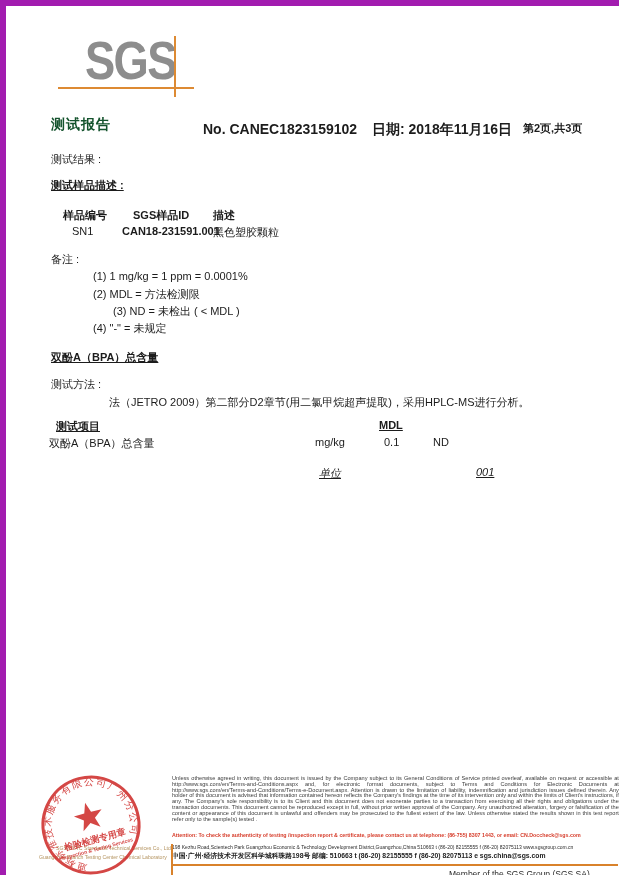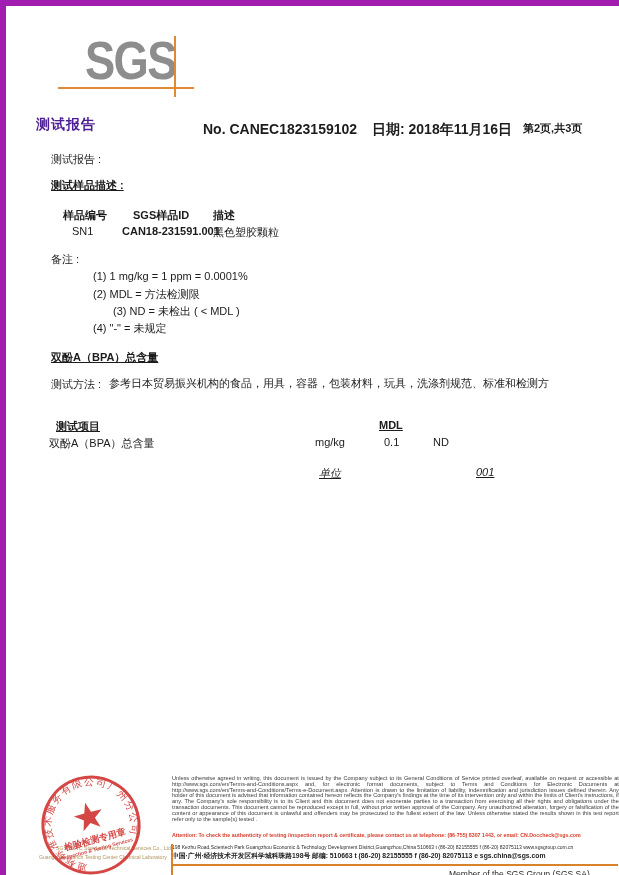--- a/index.html
+++ b/index.html
@@ -7,21 +7,21 @@
   .page{position:relative;width:617px;height:873px;background:#fff;border:6px solid #a21caf;overflow:hidden;}
   .abs{position:absolute;white-space:nowrap;}
 
   
   .logo-text{left:79px;top:27px;font-size:54px;line-height:54px;font-weight:bold;color:#8d8d8d;
              letter-spacing:-2px;transform:scaleX(0.84);transform-origin:0 0;}
   .logo-hline{left:52px;top:81px;width:136px;height:2px;background:#dd8a33;}
   .logo-vline{left:168px;top:30px;width:2px;height:61px;background:#dd8a33;}
 
   
-  .doc-title{left:30px;top:110px;font-size:14px;font-weight:bold;letter-spacing:1px;color:#4c1d95;}
+  .doc-title{left:45px;top:110px;font-size:14px;font-weight:bold;letter-spacing:1px;color:#14532d;}
   .report-no{left:197px;top:115px;font-size:14px;font-weight:bold;color:#1c1c1c;}
   .date-label{left:366px;top:115px;font-size:14px;font-weight:bold;color:#1c1c1c;}
   .page-info{left:517px;top:115px;font-size:11px;font-weight:bold;color:#1c1c1c;}
 
   .body-text{font-size:11px;color:#1c1c1c;}
   .bold{font-weight:bold;}
   .ul{text-decoration:underline;}
   .it{font-style:italic;margin-top:47px;}
 
   .test-result-label{left:45px;top:146px;}
@@ -68,40 +68,40 @@
 
   <div class="abs logo-text">SGS</div>
   <div class="abs logo-hline"></div>
   <div class="abs logo-vline"></div>
 
   <div class="abs doc-title">测试报告</div>
   <div class="abs report-no">No. CANEC1823159102</div>
   <div class="abs date-label">日期: 2018年11月16日</div>
   <div class="abs page-info">第2页,共3页</div>
 
-  <div class="abs body-text test-result-label">测试报告 :</div>
+  <div class="abs body-text test-result-label">测试结果 :</div>
   <div class="abs body-text bold ul sample-desc-heading">测试样品描述 :</div>
 
   <div class="abs body-text bold st-h1">样品编号</div>
   <div class="abs body-text bold st-h2">SGS样品ID</div>
   <div class="abs body-text bold st-h3">描述</div>
   <div class="abs body-text st-v1">SN1</div>
   <div class="abs body-text st-v2">CAN18-231591.001</div>
   <div class="abs body-text st-v3">黑色塑胶颗粒</div>
 
   <div class="abs body-text remarks-label">备注 :</div>
   <div class="abs body-text remark-0">(1) 1 mg/kg = 1 ppm = 0.0001%</div>
   <div class="abs body-text remark-1">(2) MDL = 方法检测限</div>
   <div class="abs body-text remark-2">(3) ND = 未检出 ( &lt; MDL )</div>
   <div class="abs body-text remark-3">(4) "-" = 未规定</div>
 
   <div class="abs body-text bold ul bpa-heading">双酚A（BPA）总含量</div>
 
   <div class="abs body-text method-label">测试方法 :</div>
-  <div class="abs body-text method-line1">参考日本贸易振兴机构的食品，用具，容器，包装材料，玩具，洗涤剂规范、标准和检测方</div>
+  <div class="abs body-text method-line2">法（JETRO 2009）第二部分D2章节(用二氯甲烷超声提取)，采用HPLC-MS进行分析。</div>
 
   <div class="abs body-text bold ul rt-h-item">测试项目</div>
   <div class="abs body-text it ul rt-h-unit">单位</div>
   <div class="abs body-text bold ul rt-h-mdl">MDL</div>
   <div class="abs body-text it ul rt-h-val">001</div>
   <div class="abs body-text rt-v-item">双酚A（BPA）总含量</div>
   <div class="abs body-text rt-v-unit">mg/kg</div>
   <div class="abs body-text rt-v-mdl">0.1</div>
   <div class="abs body-text rt-v-val">ND</div>
 

